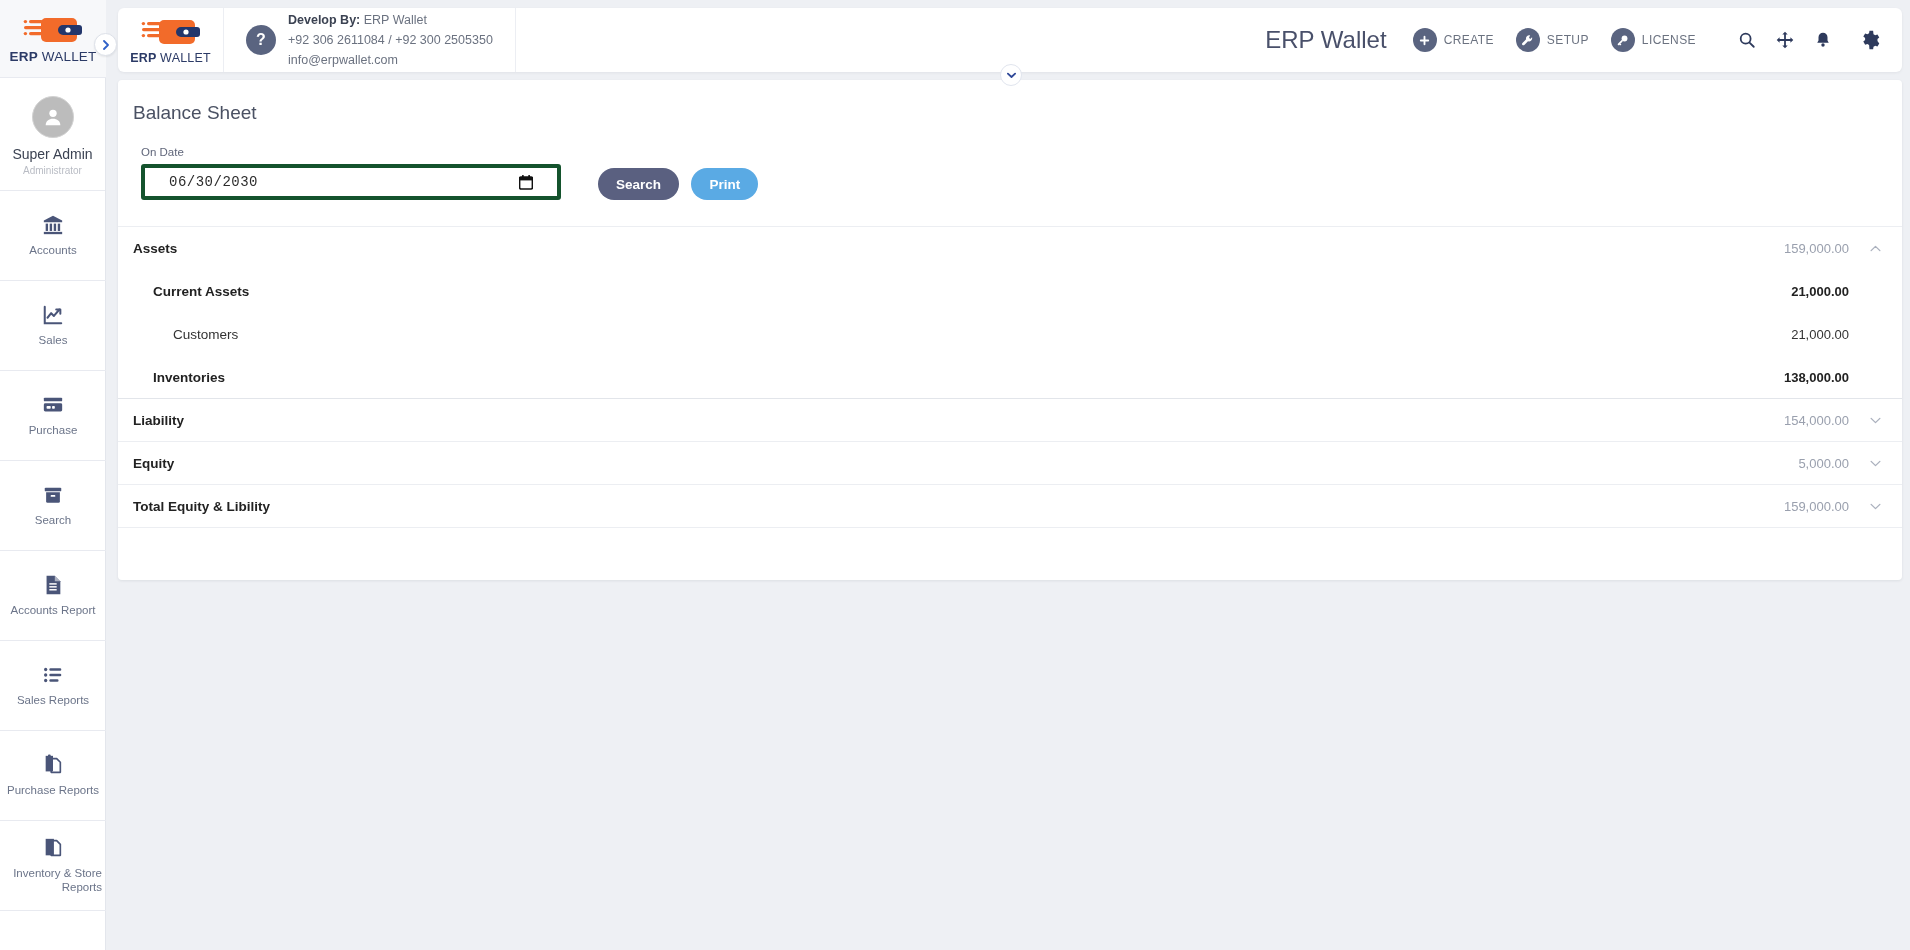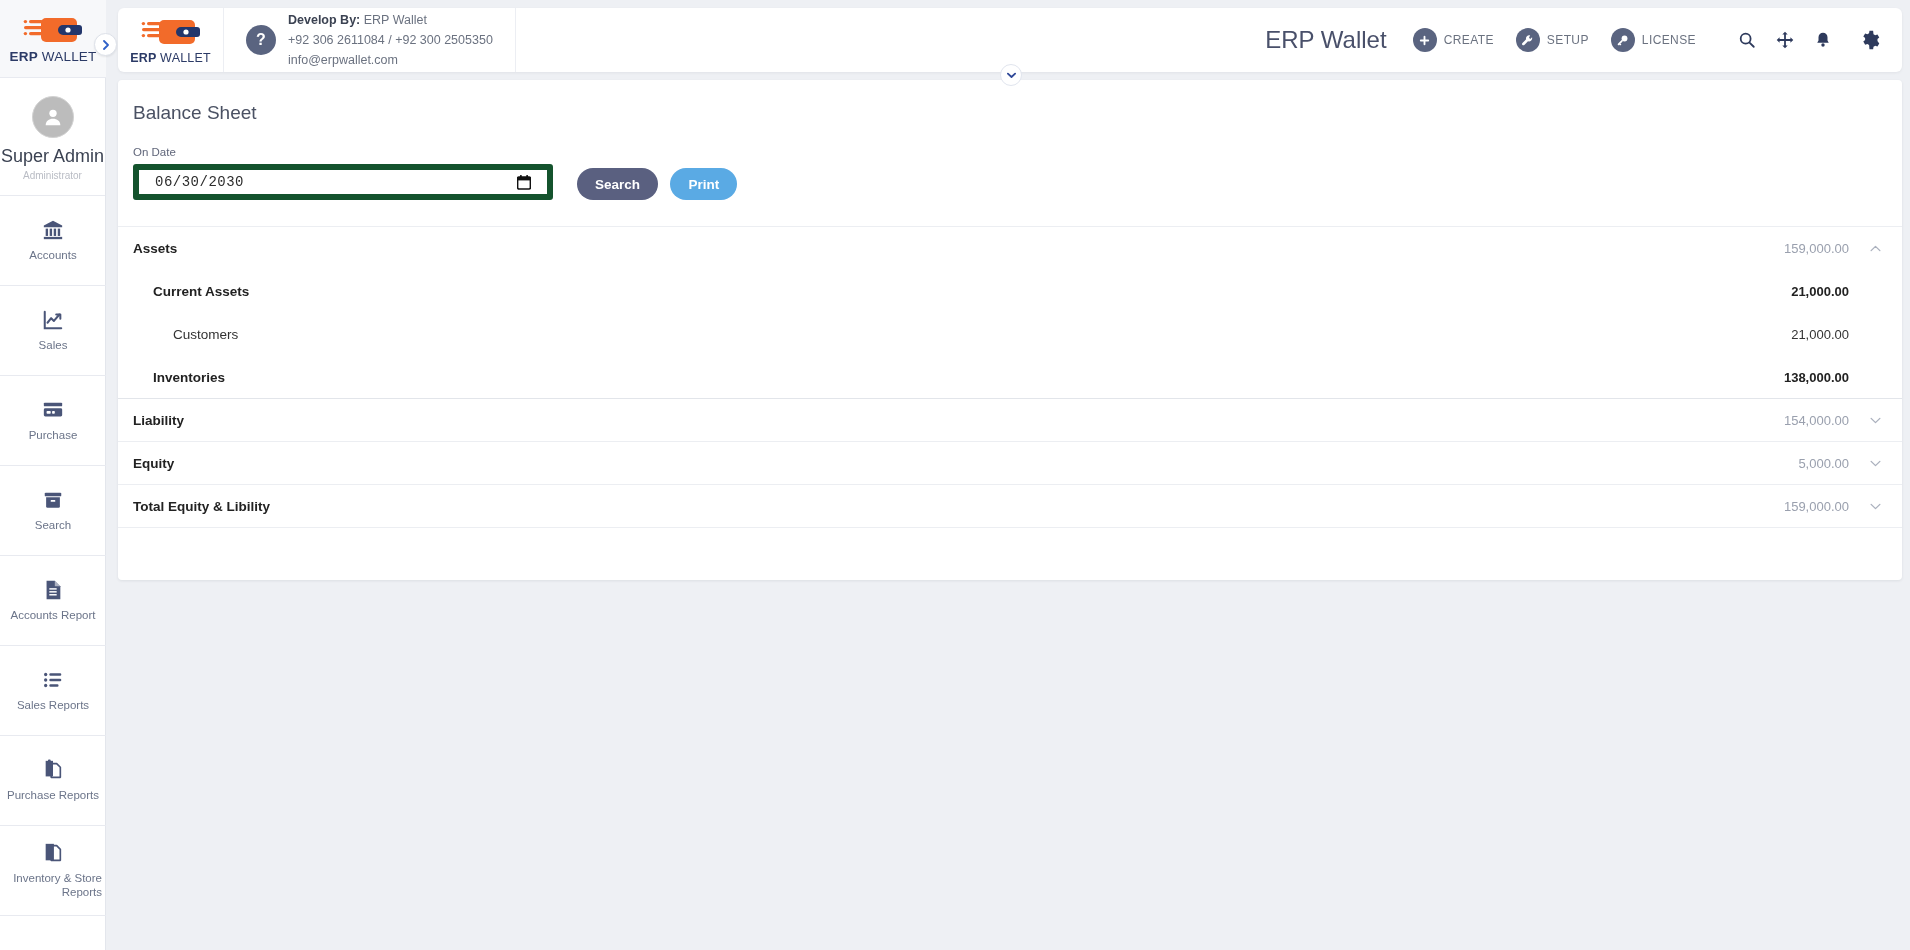--- a/index.html
+++ b/index.html
@@ -45,21 +45,21 @@
   .user-block {
     padding: 18px 0 14px; text-align: center;
     border-bottom: 1px solid #e8eaf0;
   }
   .avatar {
     width: 42px; height: 42px; border-radius: 50%;
     background: #bcbcbc; margin: 0 auto 8px;
     border: 1px solid #d2d2d2;
     display: flex; align-items: center; justify-content: center;
   }
-  .user-name { font-size: 18px; color: #3b4252; }
+  .user-name { font-size: 14px; color: #3b4252; }
   .user-role { font-size: 10px; color: #b9bcc4; margin-top: 3px; }
 
   .nav-item {
     height: 90px; width: 106px;
     display: flex; flex-direction: column;
     align-items: center; justify-content: center;
     border-bottom: 1px solid #e8eaf0;
     color: #5f6b8a; text-align: center; gap: 7px;
   }
   .nav-item .nav-label {
@@ -131,29 +131,29 @@
     width: 1784px; min-height: 500px;
     background: #fff; border-radius: 4px;
     box-shadow: 0 1px 3px rgba(16,24,40,.08);
     padding: 22px 0 0;
   }
   .page-title {
     font-size: 19px; color: #4a5163; font-weight: 400;
     padding: 0 18px 0 15px; margin-bottom: 22px;
   }
   .filter-row {
-    display: flex; align-items: flex-end; gap: 24px;
-    padding: 0 15px; margin-bottom: 26px;
+    display: flex; align-items: flex-end; gap: 37px;
+    padding: 0 15px; margin-bottom: 26px; margin-left: 8px;
   }
   .field-label { font-size: 11.5px; color: #60667a; margin-bottom: 6px; }
   .date-input {
     width: 420px; height: 36px;
-    border: 6px solid #14532d; border-radius: 3px;
+    border: 4px solid #14532d; border-radius: 3px;
     display: flex; align-items: center;
-    padding: 0 16px; background: #fff;
+    padding: 0 24px; background: #fff;
   }
   .date-value {
     font-family: "Liberation Mono", monospace;
     font-size: 14px; color: #2c2c2c; letter-spacing: .5px;
   }
   .cal-ico { margin-left: auto; color: #111; display: flex; }
   .btn {
     border: none; border-radius: 18px; color: #fff;
     font-size: 13.5px; font-weight: 700; height: 32px;
     padding: 0 18px; cursor: pointer;

